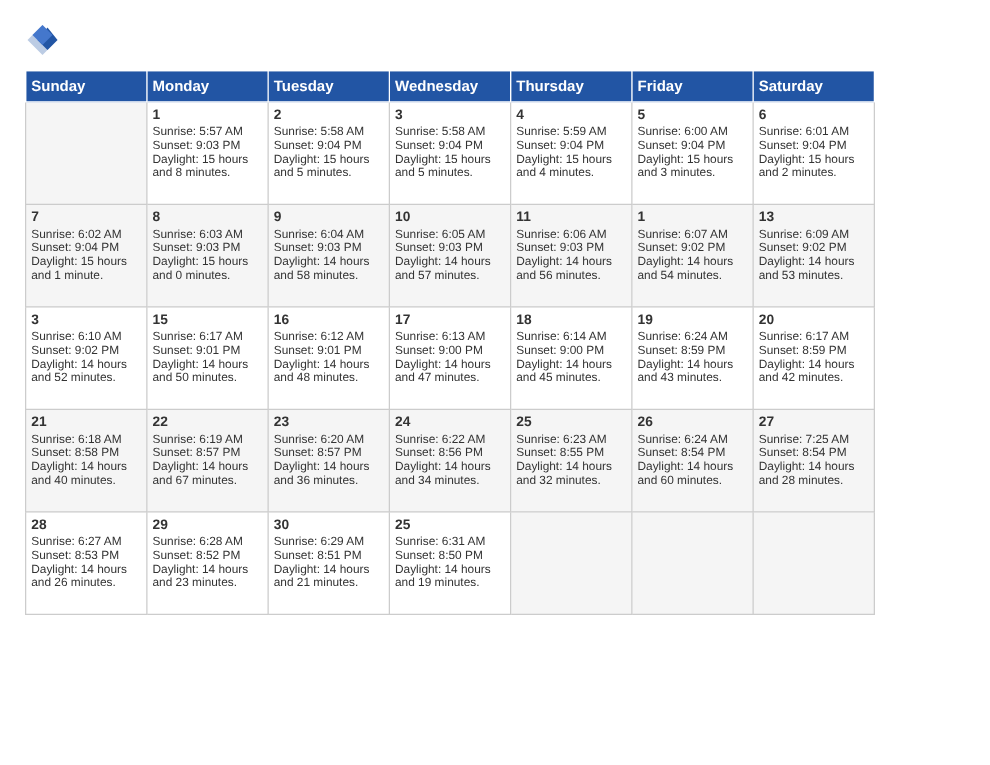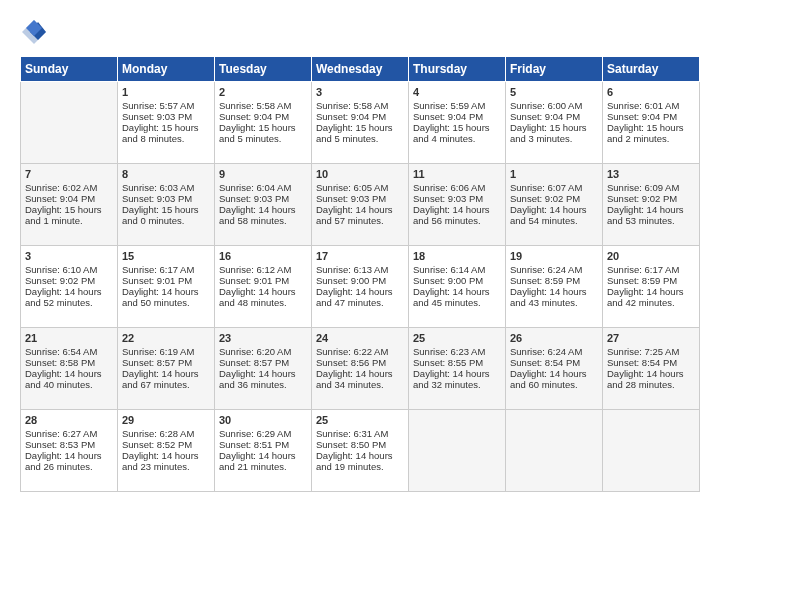--- a/index.html
+++ b/index.html
@@ -275,21 +275,21 @@
             <span class="day-num">20</span>
             <div>Sunrise: 6:17 AM</div>
             <div>Sunset: 8:59 PM</div>
             <div>Daylight: 14 hours</div>
             <div>and 42 minutes.</div>
           </td>
         </tr>
         <tr>
           <td>
             <span class="day-num">21</span>
-            <div>Sunrise: 6:54 AM</div>
+            <div>Sunrise: 6:18 AM</div>
             <div>Sunset: 8:58 PM</div>
             <div>Daylight: 14 hours</div>
             <div>and 40 minutes.</div>
           </td>
           <td>
             <span class="day-num">22</span>
             <div>Sunrise: 6:19 AM</div>
             <div>Sunset: 8:57 PM</div>
             <div>Daylight: 14 hours</div>
             <div>and 67 minutes.</div>

